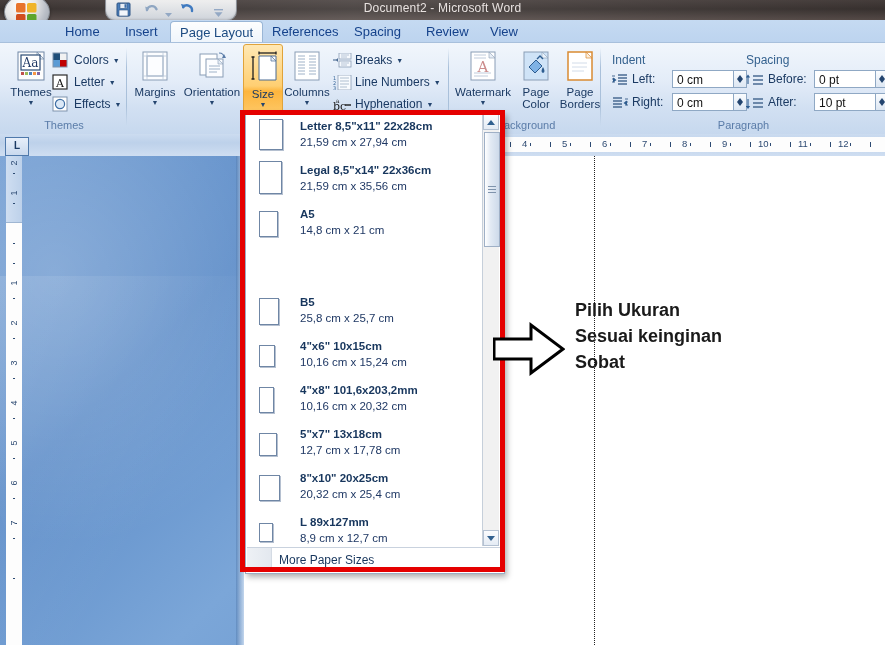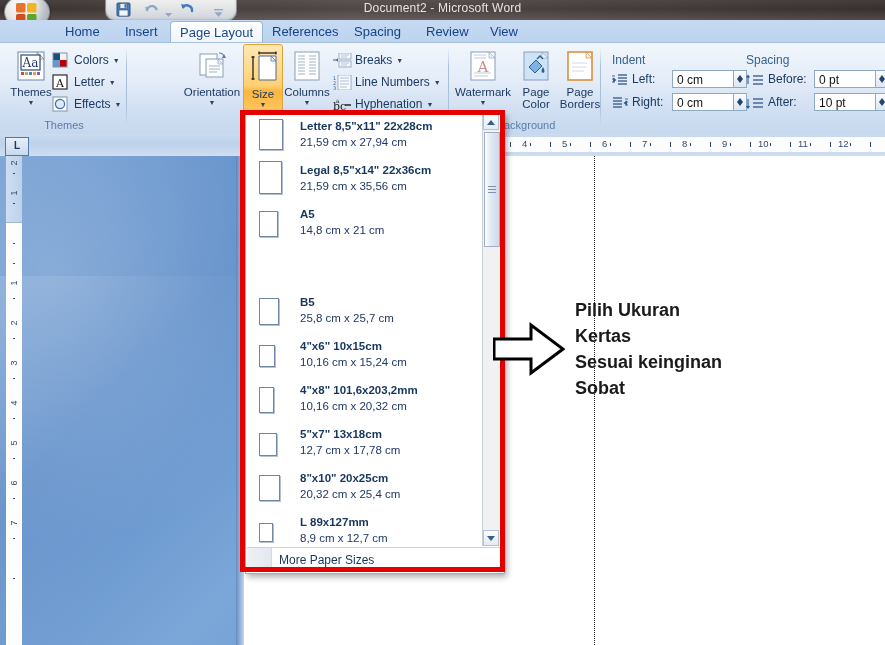--- a/index.html
+++ b/index.html
@@ -381,20 +381,31 @@
             </svg>
           </span>
           <span>Effects</span><span class="dd">▼</span>
         </div>
 
         <div class="group-label" style="left:0;width:128px">Themes</div>
       </div>
       <div class="group-sep" style="left:126px"></div>
 
       <div class="group" style="left:128px;width:322px">
+        <div class="bigbtn" style="left:2px;top:4px;width:48px">
+          <span class="ico" style="left:11px;top:2px">
+            <svg width="26" height="30" viewBox="0 0 26 30">
+              <rect x="1" y="1" width="24" height="28" fill="#fcfdff" stroke="#8a9db6"></rect>
+              <rect x="5" y="5" width="16" height="20" fill="none" stroke="#8a9db6"></rect>
+              <path d="M5 1 L5 29 M21 1 L21 29 M1 5 L25 5 M1 25 L25 25" stroke="#b9c6d8" stroke-width=".8"></path>
+            </svg>
+          </span>
+          <span class="lbl" style="display:block;margin-top:34px">Margins</span>
+          <span class="caret">▼</span>
+        </div>
 
         <div class="bigbtn" style="left:50px;top:4px;width:66px">
           <span class="ico" style="left:20px;top:2px">
             <svg width="30" height="30" viewBox="0 0 30 30">
               <rect x="1" y="3" width="17" height="21" fill="#ffffff" stroke="#8a9db6"></rect>
               <rect x="7" y="8" width="17" height="18" fill="#fcfdff" stroke="#8a9db6"></rect>
               <path d="M19 8 L24 13 L19 13 Z" fill="#e6edf6" stroke="#8a9db6" stroke-width=".6"></path>
               <path d="M10 15 H21 M10 18 H21 M10 21 H18" stroke="#9fb2c8" stroke-width="1"></path>
               <path d="M20 2 q5 0 5 5" stroke="#5a7ca8" stroke-width="1.2" fill="none"></path>
               <path d="M27 7 L23 7 L25 3 Z" fill="#5a7ca8"></path>
@@ -568,20 +579,21 @@
             <path d="M2 12 L4.2 9 L-0.2 9 Z" fill="#2d5c8f"></path>
           </svg>
         </span>
         <div class="field-label" style="left:166px;top:51px">After:</div>
         <div class="spinbox" style="left:212px;top:49px">10 pt</div>
         <div class="spin-arrows" style="left:274px;top:49px">
             <i class="up"></i>
             <i class="dn"></i>
           </div>
 
+        <div class="group-label" style="left:0;width:283px">Paragraph</div>
         <div class="dialog-launcher" style="right:6px;bottom:2px">◥</div>
       </div>
     </div>
   </div>
 
   <div class="hruler">
     <div class="hr-band"></div>
     <div class="hr-white" style="left:244px;width:641px"></div>
     <div class="hr-mark" style="left:522px">4</div>
     <div class="hr-mark" style="left:562px">5</div>
@@ -736,18 +748,17 @@
   <div class="redbox"></div>
 
   <div class="arrow">
     <svg width="72" height="54" viewBox="0 0 72 54">
       <path d="M1 17 L38 17 L38 3 L70 27 L38 51 L38 37 L1 37 Z" fill="#ffffff" stroke="#000000" stroke-width="3" stroke-linejoin="miter"></path>
     </svg>
   </div>
 
   <div class="anno">
     <div>Pilih Ukuran</div>
-    <div>Kertas</div>
     <div>Sesuai keinginan</div>
     <div>Sobat</div>
   </div>
 
 </div>
 
 </body></html>

